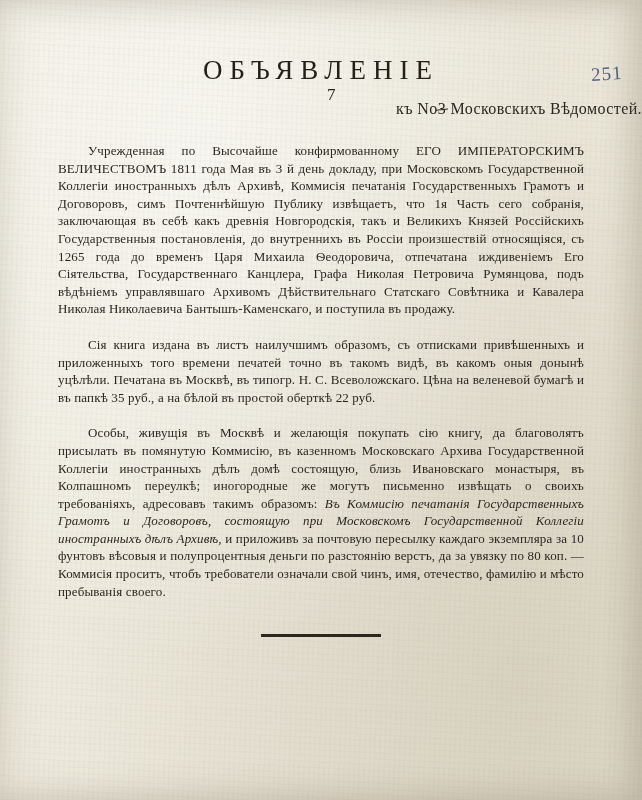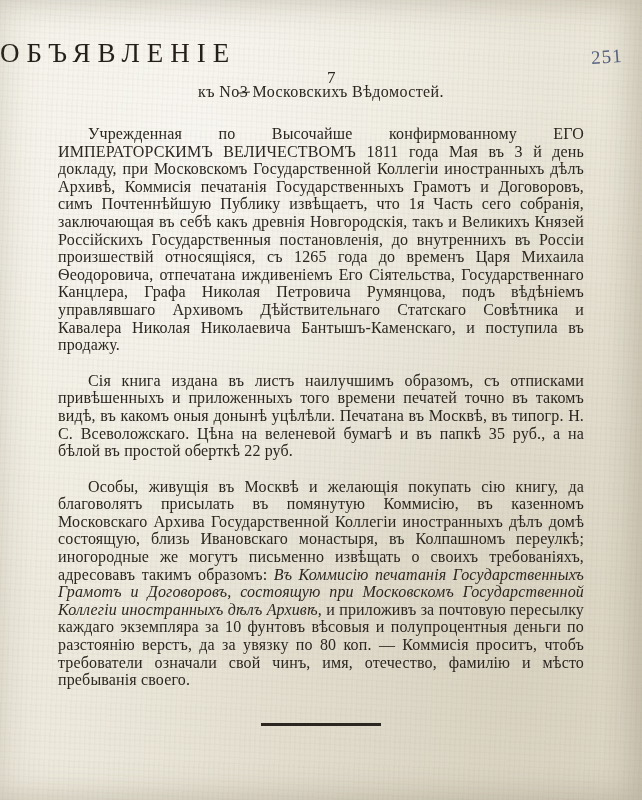--- a/index.html
+++ b/index.html
@@ -43,28 +43,29 @@
     top: 8px;
     right: 20px;
     font-family: "Liberation Serif", serif;
     font-size: 19px;
     color: #3a4a72;
     letter-spacing: 1px;
     transform: rotate(-4deg);
     opacity: 0.85;
   }
   .title {
-    margin-top: 38px;
+    text-align: center;
+    margin-top: 55px;
     font-size: 27px;
     letter-spacing: 7px;
     font-family: "Liberation Serif", serif;
     color: #241f19;
   }
   .subtitle {
-    text-align: center;
+    text-align: right;
     margin-top: 14px;
     font-size: 16px;
     letter-spacing: 0.4px;
     color: #2b2620;
     position: relative;
   }
   .subtitle .issue {
     position: relative;
     display: inline-block;
   }
@@ -85,21 +86,21 @@
     position: absolute;
     top: -15px;
     left: 50%;
     margin-left: 6px;
     font-size: 17px;
     color: #2b2620;
     font-family: "Liberation Serif", serif;
   }
   .body-block {
     margin: 0 58px;
-    font-size: 16px;
+    font-size: 13px;
     line-height: 17.6px;
     text-align: justify;
     letter-spacing: 0.15px;
   }
   .para {
     margin-top: 18px;
     text-indent: 30px;
   }
   .para.first { margin-top: 24px; }
   .para span.it { font-style: italic; }

